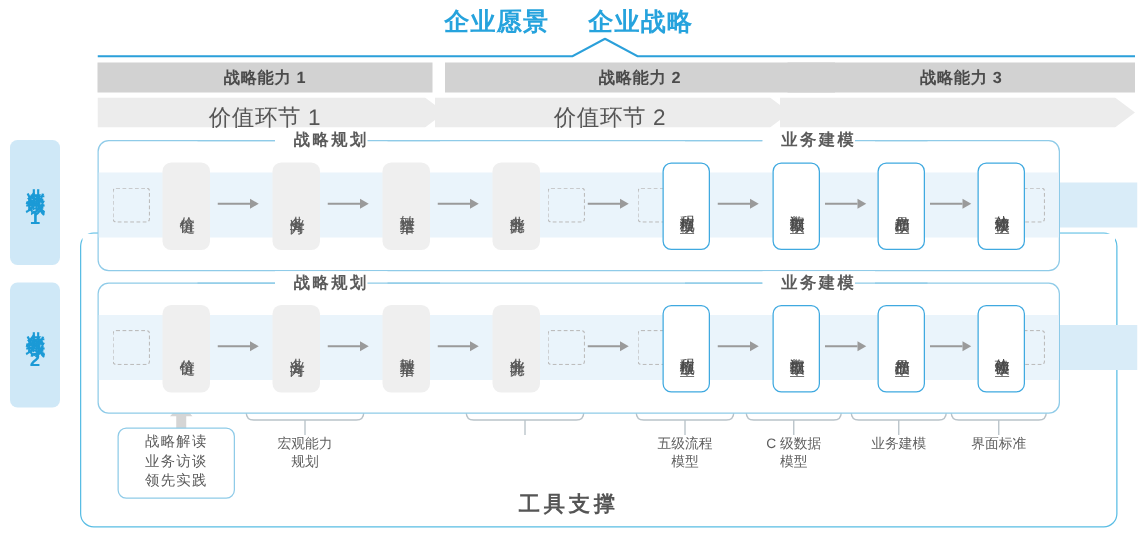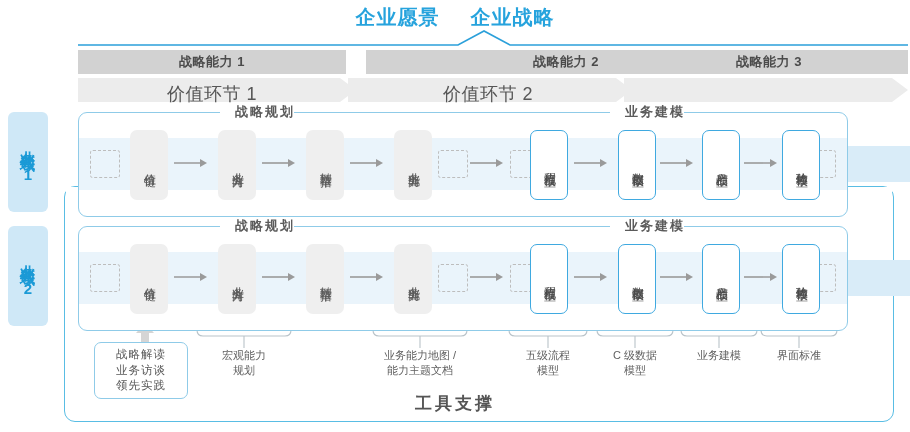--- a/index.html
+++ b/index.html
@@ -160,21 +160,21 @@
   </div>
 
   <svg class="bracket" viewBox="0 0 830 18">
     <path d="M0,15 L380,15 L406,1 L432,15 L830,15" fill="none" stroke="#2ba0da" stroke-width="1.6"></path>
   </svg>
 
   <div class="cap-row">
     <div class="cap-cell" style="left:0px;width:268px;align-items:center;">
       <span>战略能力 1</span>
     </div>
-    <div class="cap-cell" style="left:288px;width:312px;padding-left:44px;">
+    <div class="cap-cell" style="left:278px;width:312px;">
       <span>战略能力 2</span>
     </div>
     <div class="cap-cell" style="left:552px;width:278px;">
       <span>战略能力 3</span>
     </div>
   </div>
 
   <div class="vc-row">
     <svg width="830" height="24" viewBox="0 0 830 24" style="position:absolute;left:0;top:0;">
       <path d="M0,0 L262,0 L278,12 L262,24 L0,24 Z" fill="#ececec"></path>
@@ -387,24 +387,20 @@
     <div>战略解读</div>
     <div>业务访谈</div>
     <div>领先实践</div>
   </div>
 
   <div class="tool-label" style="left:204px;top:348px;width:80px;">
     <div>宏观能力</div>
     <div>规划</div>
   </div>
 
-  <div class="tool-label" style="left:358px;top:348px;width:124px;">
-    <div>业务能力地图 /</div>
-    <div>能力主题文档</div>
-  </div>
 
   <div class="tool-label" style="left:508px;top:348px;width:80px;">
     <div>五级流程</div>
     <div>模型</div>
   </div>
 
   <div class="tool-label" style="left:595px;top:348px;width:80px;">
     <div>C 级数据</div>
     <div>模型</div>
   </div>

